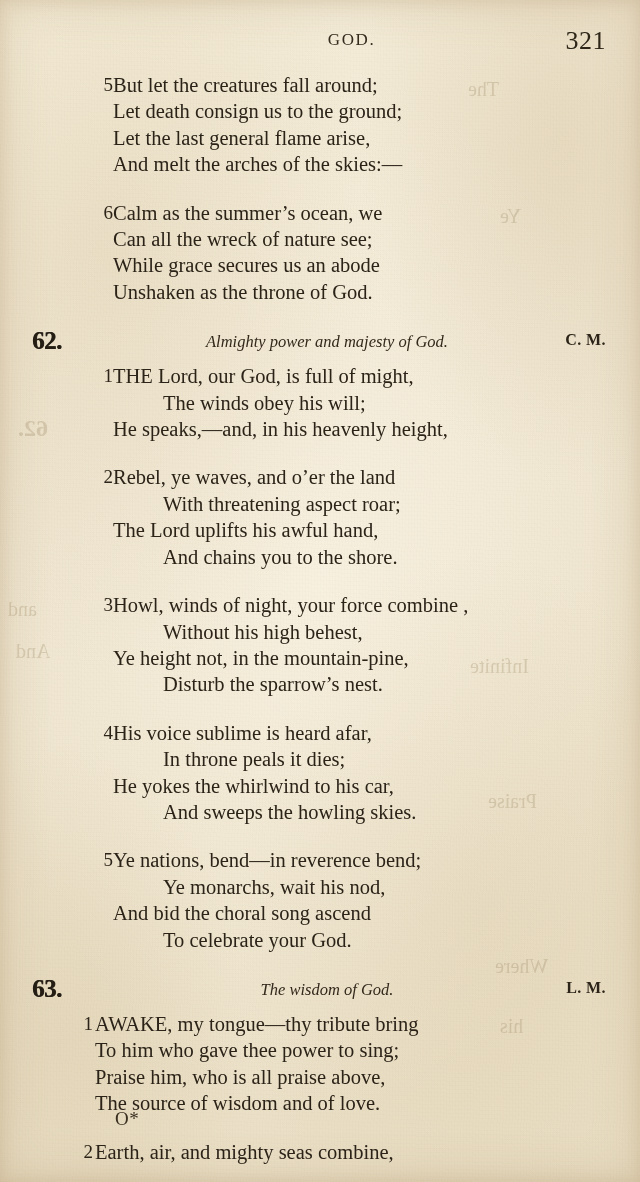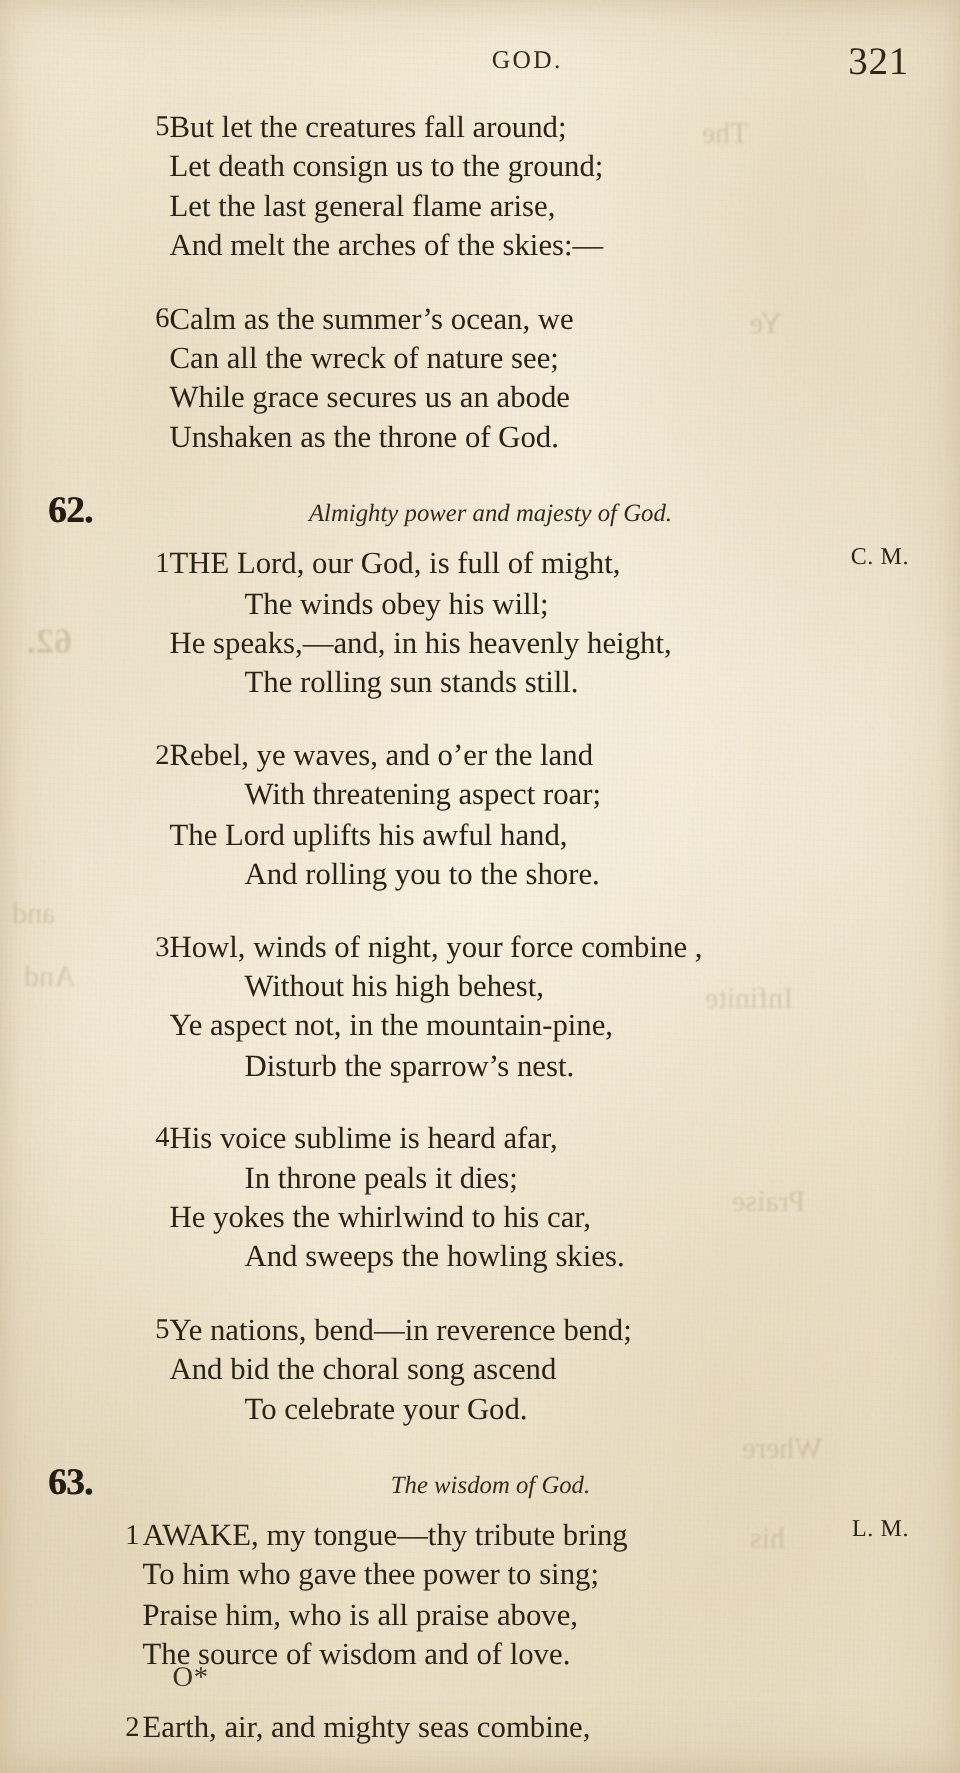--- a/index.html
+++ b/index.html
@@ -131,24 +131,23 @@
     font-style: italic;
     font-size: 16.5px;
     color: #33291c;
     padding-left: 14px;
   }
   .hymn-meter {
     position: absolute;
     right: 34px;
     top: 4px;
     font-size: 16px;
-    font-weight: normal;
+    font-weight: bold;
     letter-spacing: 0.4px;
     color: #2c2418;
-    margin-top: 32px;
   }
 
   
   .stanza {
     margin-bottom: 22px;
     position: relative;
   }
   .line {
     position: relative;
     font-size: 20.5px;
@@ -232,42 +231,42 @@
         <div class="hymn-head">
           <div class="hymn-number">62.</div>
           <div class="hymn-subject">Almighty power and majesty of God.</div>
           <div class="hymn-meter">C. M.</div>
         </div>
         <div class="cm">
           <div class="stanza">
             <div class="line"><span class="num">1</span><span>THE Lord, our God, is full of might,</span></div>
             <div class="line indent"><span>The winds obey his will;</span></div>
             <div class="line"><span>He speaks,—and, in his heavenly height,</span></div>
-            <div class="line indent"><span>The rolling sun stands still.</span></div>
           </div>
           <div class="stanza">
             <div class="line"><span class="num">2</span><span>Rebel, ye waves, and o’er the land</span></div>
             <div class="line indent"><span>With threatening aspect roar;</span></div>
             <div class="line"><span>The Lord uplifts his awful hand,</span></div>
-            <div class="line indent"><span>And rolling you to the shore.</span></div>
+            <div class="line indent"><span>And chains you to the shore.</span></div>
           </div>
           <div class="stanza">
             <div class="line"><span class="num">3</span><span>Howl, winds of night, your force combine ,</span></div>
             <div class="line indent"><span>Without his high behest,</span></div>
-            <div class="line"><span>Ye aspect not, in the mountain-pine,</span></div>
+            <div class="line"><span>Ye height not, in the mountain-pine,</span></div>
             <div class="line indent"><span>Disturb the sparrow’s nest.</span></div>
           </div>
           <div class="stanza">
             <div class="line"><span class="num">4</span><span>His voice sublime is heard afar,</span></div>
             <div class="line indent"><span>In throne peals it dies;</span></div>
             <div class="line"><span>He yokes the whirlwind to his car,</span></div>
             <div class="line indent"><span>And sweeps the howling skies.</span></div>
           </div>
           <div class="stanza">
             <div class="line"><span class="num">5</span><span>Ye nations, bend—in reverence bend;</span></div>
+            <div class="line indent"><span>Ye monarchs, wait his nod,</span></div>
             <div class="line"><span>And bid the choral song ascend</span></div>
             <div class="line indent"><span>To celebrate your God.</span></div>
           </div>
         </div>
         <div class="hymn-head">
           <div class="hymn-number">63.</div>
           <div class="hymn-subject">The wisdom of God.</div>
           <div class="hymn-meter">L. M.</div>
         </div>
         <div class="lm">

